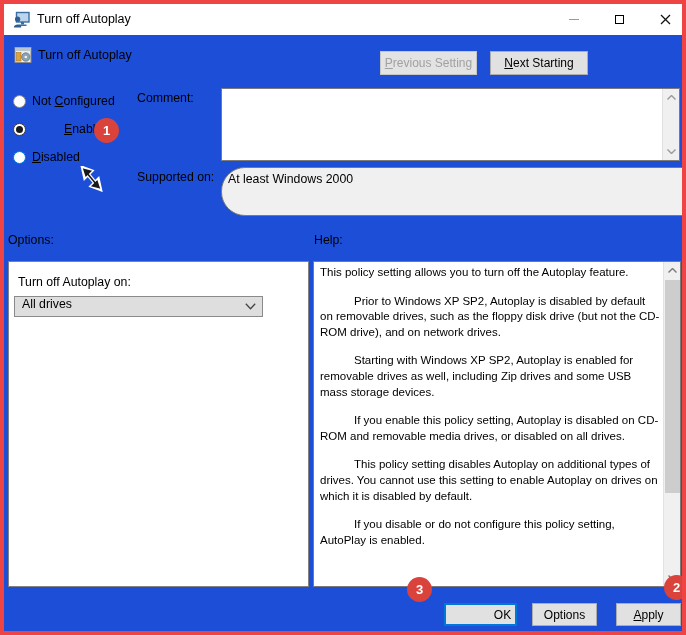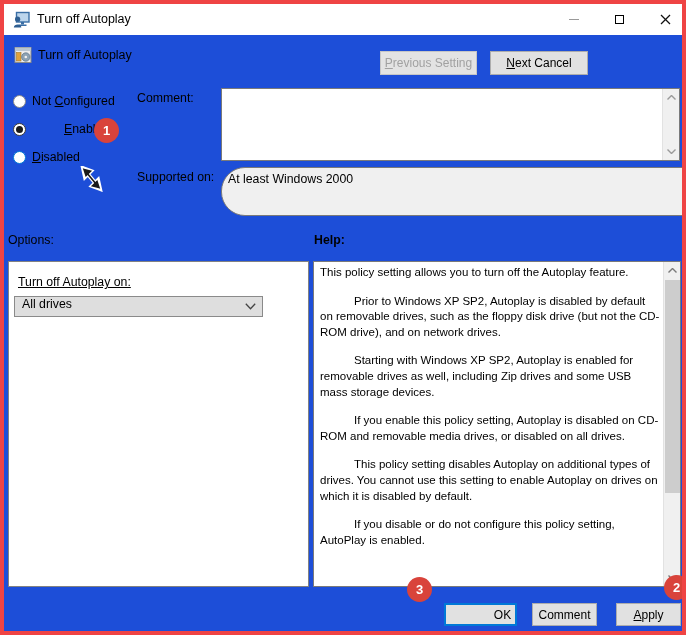--- a/index.html
+++ b/index.html
@@ -102,21 +102,21 @@
     <rect x="1" y="1.5" width="16" height="3.5" fill="#b9c6d0"></rect>
     <rect x="2.5" y="6.5" width="4.5" height="8.5" fill="#dfa13c" stroke="#a8771f" stroke-width="0.6"></rect>
     <circle cx="11.8" cy="11" r="4.2" fill="#8da3b4" stroke="#5c7286" stroke-width="0.7"></circle>
     <circle cx="11.8" cy="11" r="1.3" fill="#f2f2f2"></circle>
   </svg>
   <span class="header-title" style="font-size:12.5px;">Turn off Autoplay</span>
   <div class="btn btn-prev" aria-disabled="true">
     <span><u>P</u><span>revious Setting</span></span>
   </div>
   <div class="btn btn-next">
-    <span><u>N</u><span>ext Cancel</span></span>
+    <span><u>N</u><span>ext Starting</span></span>
   </div>
 
   <div class="radio-row" style="top:90px;">
     <span class="radio-circle rc-nc"></span>
     <span><span>Not </span><u>C</u><span>onfigured</span></span>
   </div>
   <div class="radio-row" style="top:118px;gap:32px;">
     <span class="radio-circle rc-en"></span>
     <span><span></span><u>E</u><span>nabled</span></span>
   </div>
@@ -169,30 +169,30 @@
       <div class="sb-btn sb-down">
           <svg width="9" height="5" viewBox="0 0 9 5">
             <polyline points="0.5,0.5 4.5,4.5 8.5,0.5" fill="none" stroke="#9a9a9a" stroke-width="1.4"></polyline>
           </svg>
         </div>
     </div>
   </div>
 
   <span class="lbl" style="left:4px;top:229px;">Options:</span>
   <div class="panel" style="left:4px;top:257px;width:301px;height:326px;">
-    <span class="lbl" style="left:9px;top:13px;text-decoration:underline;">Turn off Autoplay on:</span>
+    <span class="lbl" style="left:9px;top:13px;">Turn off Autoplay on:</span>
     <div class="dropdown">
       <span>All drives</span>
       <svg class="dd-chevron" width="11" height="7" viewBox="0 0 11 7">
           <polyline points="0.8,0.8 5.5,5.7 10.2,0.8" fill="none" stroke="#444" stroke-width="1.3"></polyline>
         </svg>
     </div>
   </div>
 
-  <span class="lbl" style="left:310px;top:229px;font-weight:bold;">Help:</span>
+  <span class="lbl" style="left:310px;top:229px;">Help:</span>
   <div class="panel" style="left:309px;top:257px;width:368px;height:326px;border-color:#7a7a7a;padding-left:27px;">
     <div class="help-content">
         <div class="help-para">This policy setting allows you to turn off the Autoplay feature.</div>
         <div class="help-para indent">Prior to Windows XP SP2, Autoplay is disabled by default on removable drives, such as the floppy disk drive (but not the CD-ROM drive), and on network drives.</div>
         <div class="help-para indent">Starting with Windows XP SP2, Autoplay is enabled for removable drives as well, including Zip drives and some USB mass storage devices.</div>
         <div class="help-para indent">If you enable this policy setting, Autoplay is disabled on CD-ROM and removable media drives, or disabled on all drives.</div>
         <div class="help-para indent">This policy setting disables Autoplay on additional types of drives. You cannot use this setting to enable Autoplay on drives on which it is disabled by default.</div>
         <div class="help-para indent">If you disable or do not configure this policy setting, AutoPlay is enabled.</div>
       </div>
     <div class="sbar">
@@ -210,19 +210,19 @@
     </div>
   </div>
 
   <div class="badge badge3">3</div>
   <div class="badge badge2">2</div>
 
   <div class="btn btn-ok">
       <span>OK</span>
     </div>
   <div class="btn btn-cancel">
-      <span>Comment</span>
+      <span>Options</span>
     </div>
   <div class="btn btn-apply">
     <span><u>A</u><span>pply</span></span>
   </div>
 
 </div>
 
 </body></html>

